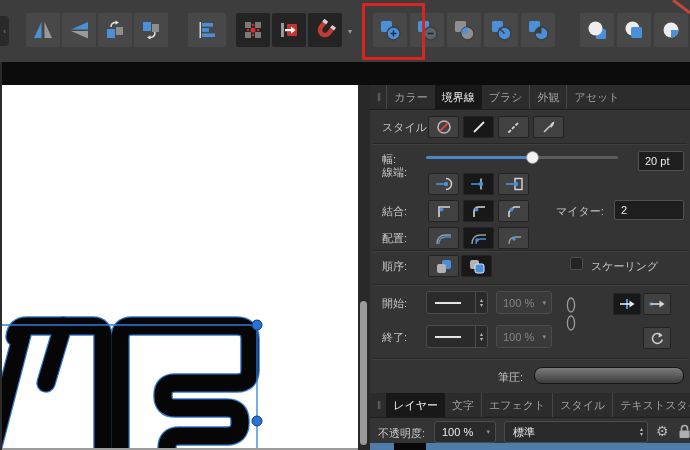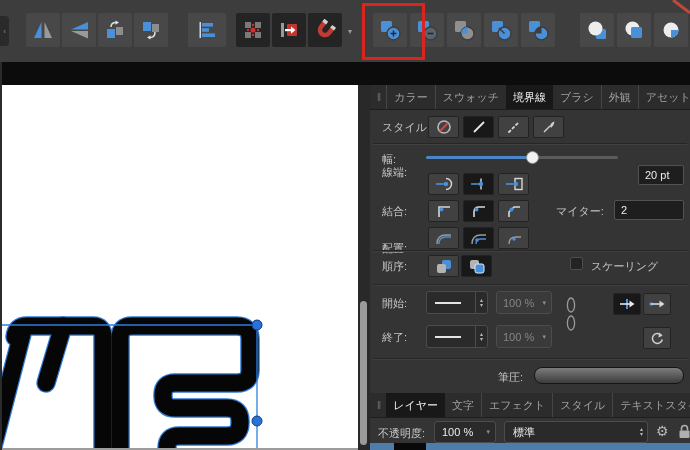--- a/index.html
+++ b/index.html
@@ -231,23 +231,20 @@
   <div class="gutter">
     <div class="gutter-thumb"></div>
   </div>
 
   <div class="panel" style="top:85px;height:308px">
     <div class="ptabbar">
       <span class="grip">‖</span>
       <span class="ptab">
           <span>カラー</span>
         </span>
-      <span class="ptab">
-          <span>スウォッチ</span>
-        </span>
       <span class="ptab active">
           <span>境界線</span>
         </span>
       <span class="ptab">
           <span>ブラシ</span>
         </span>
       <span class="ptab">
           <span>外観</span>
         </span>
       <span class="ptab">
@@ -279,21 +276,21 @@
       </svg>
     </div>
 
     <div class="sep" style="top:58px"></div>
 
     <span class="rowlabel" style="left:12px;top:67px">幅:</span>
     <div class="slider-track" style="left:56px;top:71px;width:192px">
       <div class="slider-fill" style="width: 55%;"></div>
       <div class="slider-thumb" style="left: calc(55% - 6px);"></div>
     </div>
-    <div class="vbox" style="left:268px;top:80px;width:46px;height:20px">
+    <div class="vbox" style="left:268px;top:66px;width:46px;height:20px">
       <span>20 pt</span>
     </div>
 
     <span class="rowlabel" style="left:12px;top:80px">線端:</span>
     <div class="pbtn" style="left:58px;top:88px">
       <svg width="20" height="14">
         <path d="M12 1.5 A5.5 5.5 0 0 1 12 12.5" stroke="#d8d8d8" stroke-width="1.4" fill="none"></path>
         <path d="M2 7 H12" stroke="#4a90d8" stroke-width="1.6"></path>
           <circle cx="12" cy="7" r="2.2" fill="#4a90d8"></circle>
       </svg>
@@ -330,21 +327,21 @@
       <svg width="18" height="16">
         <path d="M4 14 L4 9 L9 4 L15 4" stroke="#d8d8d8" stroke-width="1.6" fill="none"></path>
         <circle cx="6.5" cy="6.5" r="2" fill="#4a90d8"></circle>
       </svg>
     </div>
     <span class="rowlabel" style="left:186px;top:119px">マイター:</span>
     <div class="vbox" style="left:244px;top:115px;width:70px;height:20px">
       <span>2</span>
     </div>
 
-    <span class="rowlabel" style="left:12px;top:156px">配置:</span>
+    <span class="rowlabel" style="left:12px;top:146px">配置:</span>
     <div class="pbtn" style="left:58px;top:142px">
       <svg width="18" height="16">
         <path d="M2 14 Q2 5 11 5 L16 5" stroke="#9a9a9a" stroke-width="1.4" fill="none"></path>
         <path d="M4 14 Q4 7 11 7 L16 7" stroke="#4a90d8" stroke-width="1.4" fill="none"></path>
       </svg>
     </div>
     <div class="pbtn sel" style="left:93px;top:142px">
       <svg width="18" height="16">
         <path d="M2 14 Q2 5 11 5 L16 5" stroke="#9a9a9a" stroke-width="1.4" fill="none"></path>
         <path d="M6 14 Q6 9 11 9 L16 9" stroke="#4a90d8" stroke-width="1.4" fill="none"></path>

